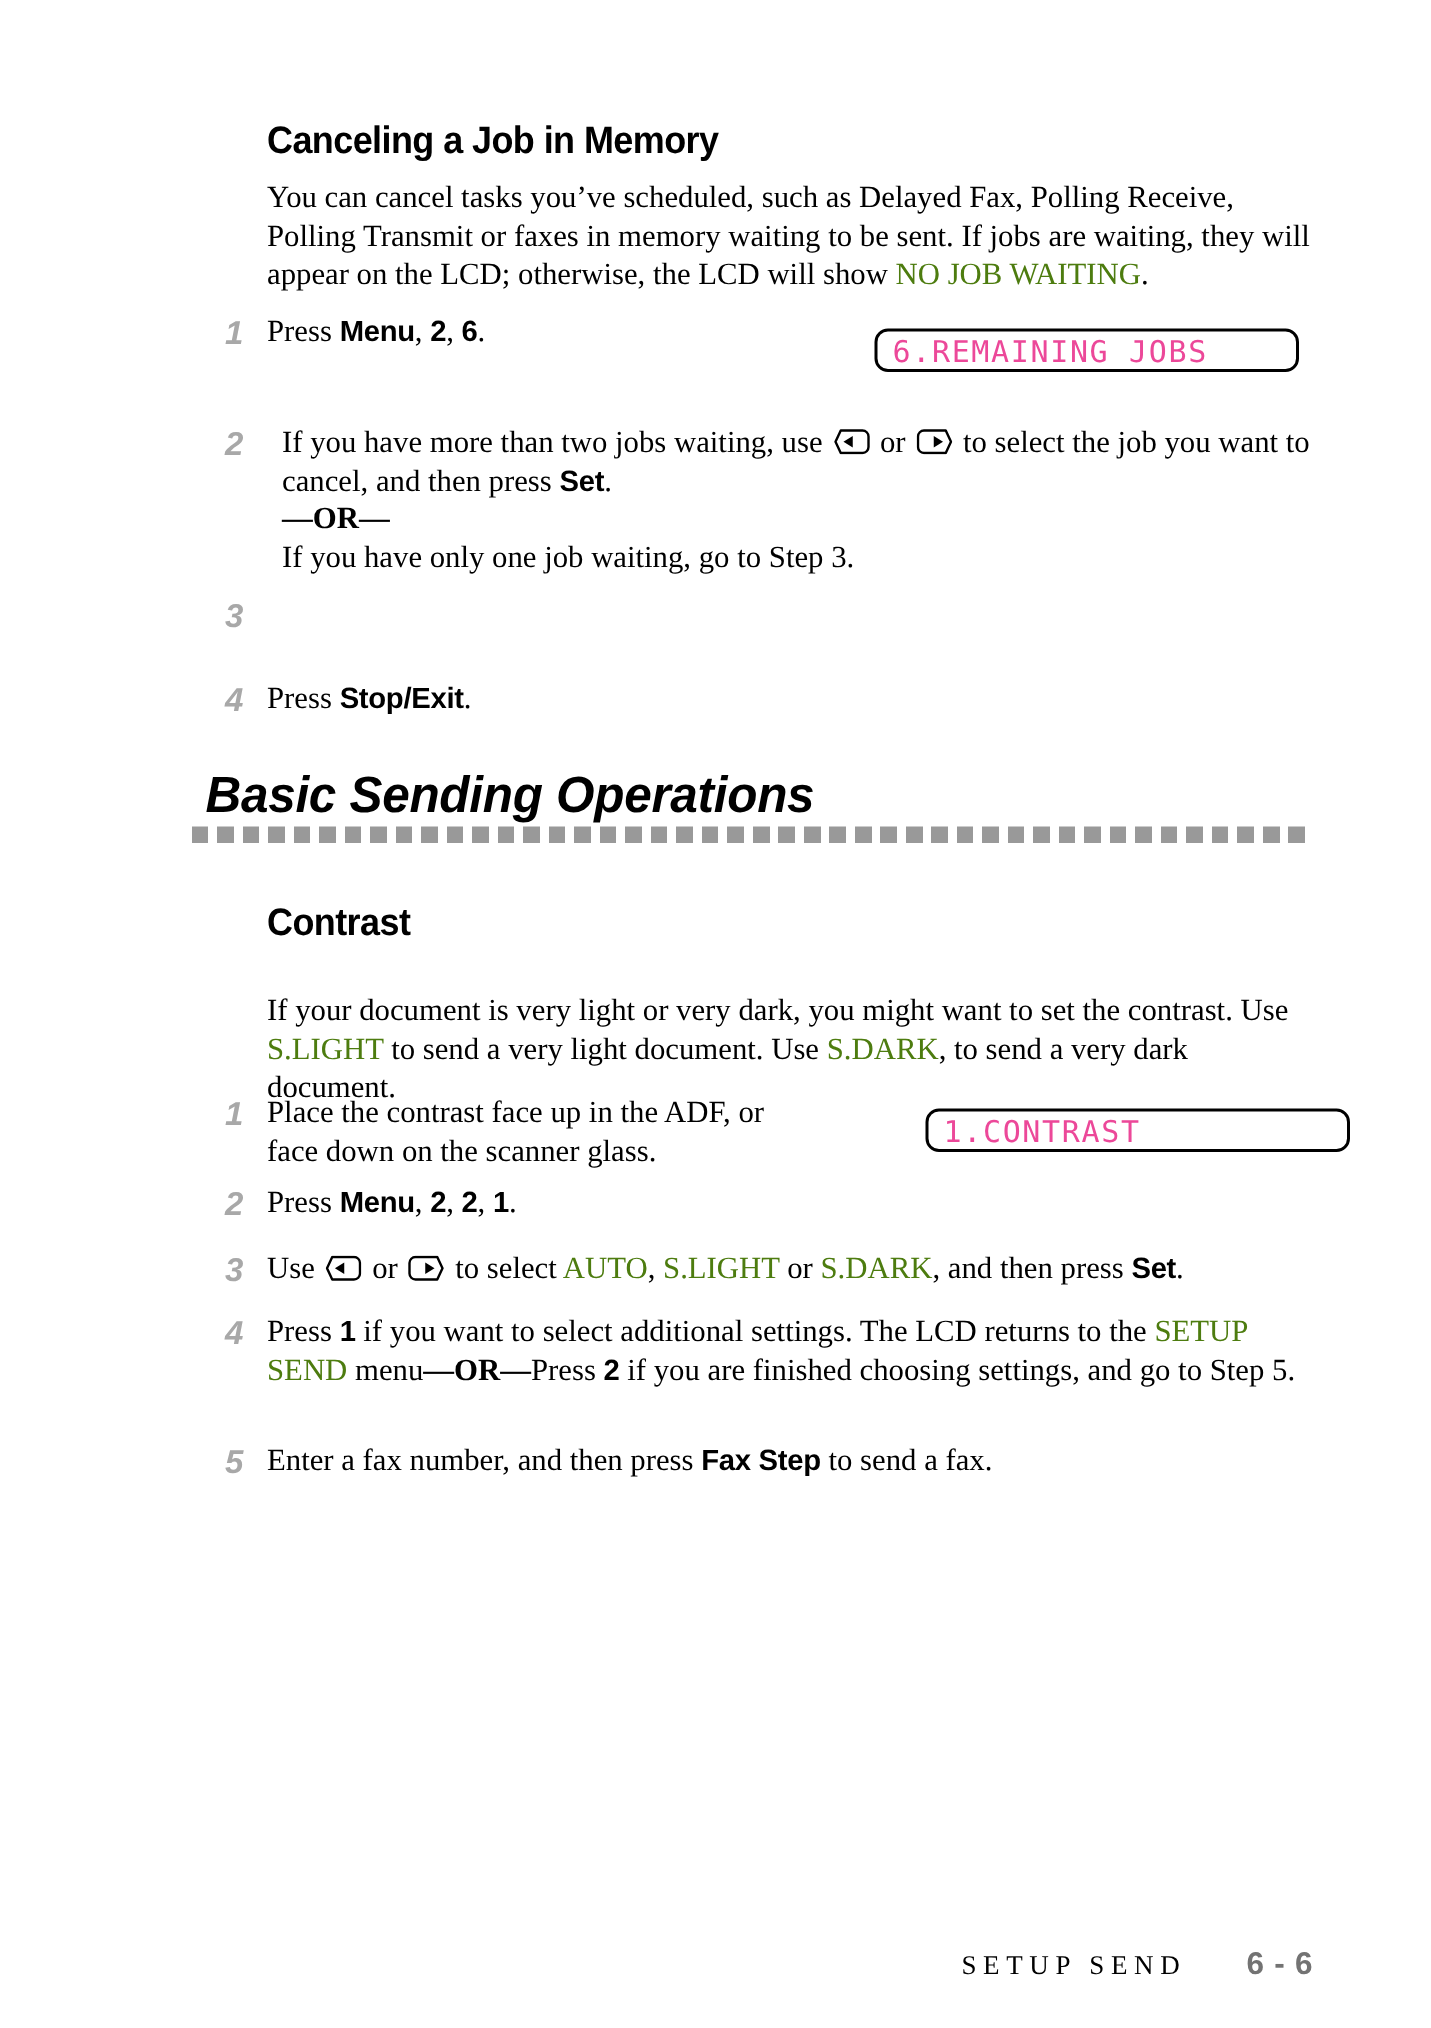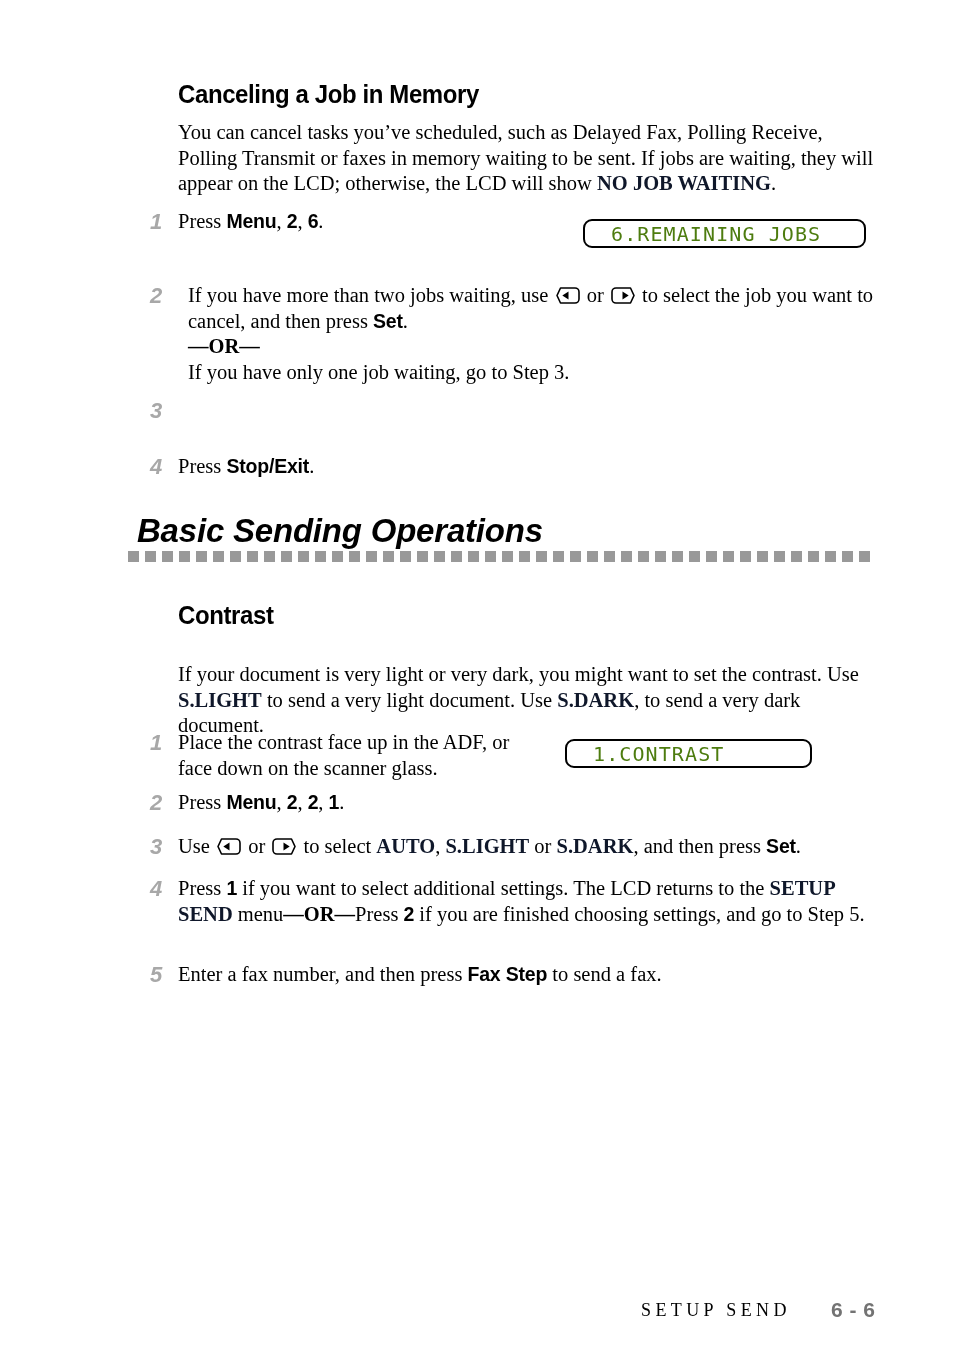--- a/index.html
+++ b/index.html
@@ -88,22 +88,22 @@
   }
 
   
   .kb {                
     font-family: "Liberation Sans", sans-serif;
     font-weight: bold;
     font-size: 19.5px;
     letter-spacing: -0.2px;
   }
   .lcdword {           
-    font-weight: bold;
-    color: #0f172a;
+    font-weight: normal;
+    color: #4d7c0f;
   }
   .orbold {
     font-weight: bold;
   }
 
   
   .arrowkey {
     display: inline-block;
     width: 24px;
     height: 17px;
@@ -120,22 +120,22 @@
     border-radius: 9px;
     background: #fff;
     box-sizing: border-box;
     display: flex;
     align-items: center;
   }
   .lcd-text {
     font-family: "DejaVu Sans Mono", monospace;
     font-size: 20px;
     letter-spacing: 1.1px;
-    color: #4d7c0f;
-    padding-left: 26px;
+    color: #ec4899;
+    padding-left: 10px;
     white-space: pre;
   }
 
   
   .footer-chapter {
     position: absolute;
     font-family: "Liberation Serif", serif;
     font-size: 18px;
     letter-spacing: 4.4px;
     color: #000;
@@ -184,21 +184,21 @@
   <div class="h1" style="left:137px; top:511px;">Basic Sending Operations</div>
   <div class="dash-rule" style="left:128px; top:551px; width:748px;"></div>
 
   <div class="h2" style="left:178px; top:601px;">Contrast</div>
 
   <div class="para" style="left:178px; top:644px; width:698px;margin-top:18px;"><span>If your document is very light or very dark, you might want to set the contrast. Use </span><span class="lcdword">S.LIGHT</span><span> to send a very light document. Use </span><span class="lcdword">S.DARK</span><span>, to send a very dark document.</span></div>
 
   <div class="step-num" style="left:150px; top:730px;">1</div>
   <div class="step-body" style="left:178px; top:730px; width:390px;"><span>Place the contrast face up in the ADF, or</span><br><span>face down on the scanner glass.</span></div>
 
-  <div class="lcd" style="left:565px; top:739px; width:247px; height:29px;">
+  <div class="lcd" style="left:617px; top:739px; width:283px; height:29px;">
     <span class="lcd-text">1.CONTRAST</span>
   </div>
 
   <div class="step-num" style="left:150px; top:790px;">2</div>
   <div class="step-body" style="left:178px; top:790px; width:500px;"><span>Press </span><span class="kb">Menu</span><span>, </span><span class="kb">2</span><span>, </span><span class="kb">2</span><span>, </span><span class="kb">1</span><span>.</span></div>
 
   <div class="step-num" style="left:150px; top:834px;">3</div>
   <div class="step-body" style="left:178px; top:834px; width:700px;"><span>Use </span><span class="arrowkey"><svg width="24" height="17" viewBox="0 0 24 17">
           <path d="M4.5 1 H19 a4 4 0 0 1 4 4 v7 a4 4 0 0 1 -4 4 H4.5 L1 8.5 Z" fill="none" stroke="#000" stroke-width="1.6" stroke-linejoin="round"></path>
           <path d="M12.5 4.6 L12.5 12.4 L6.3 8.5 Z" fill="#000"></path>

